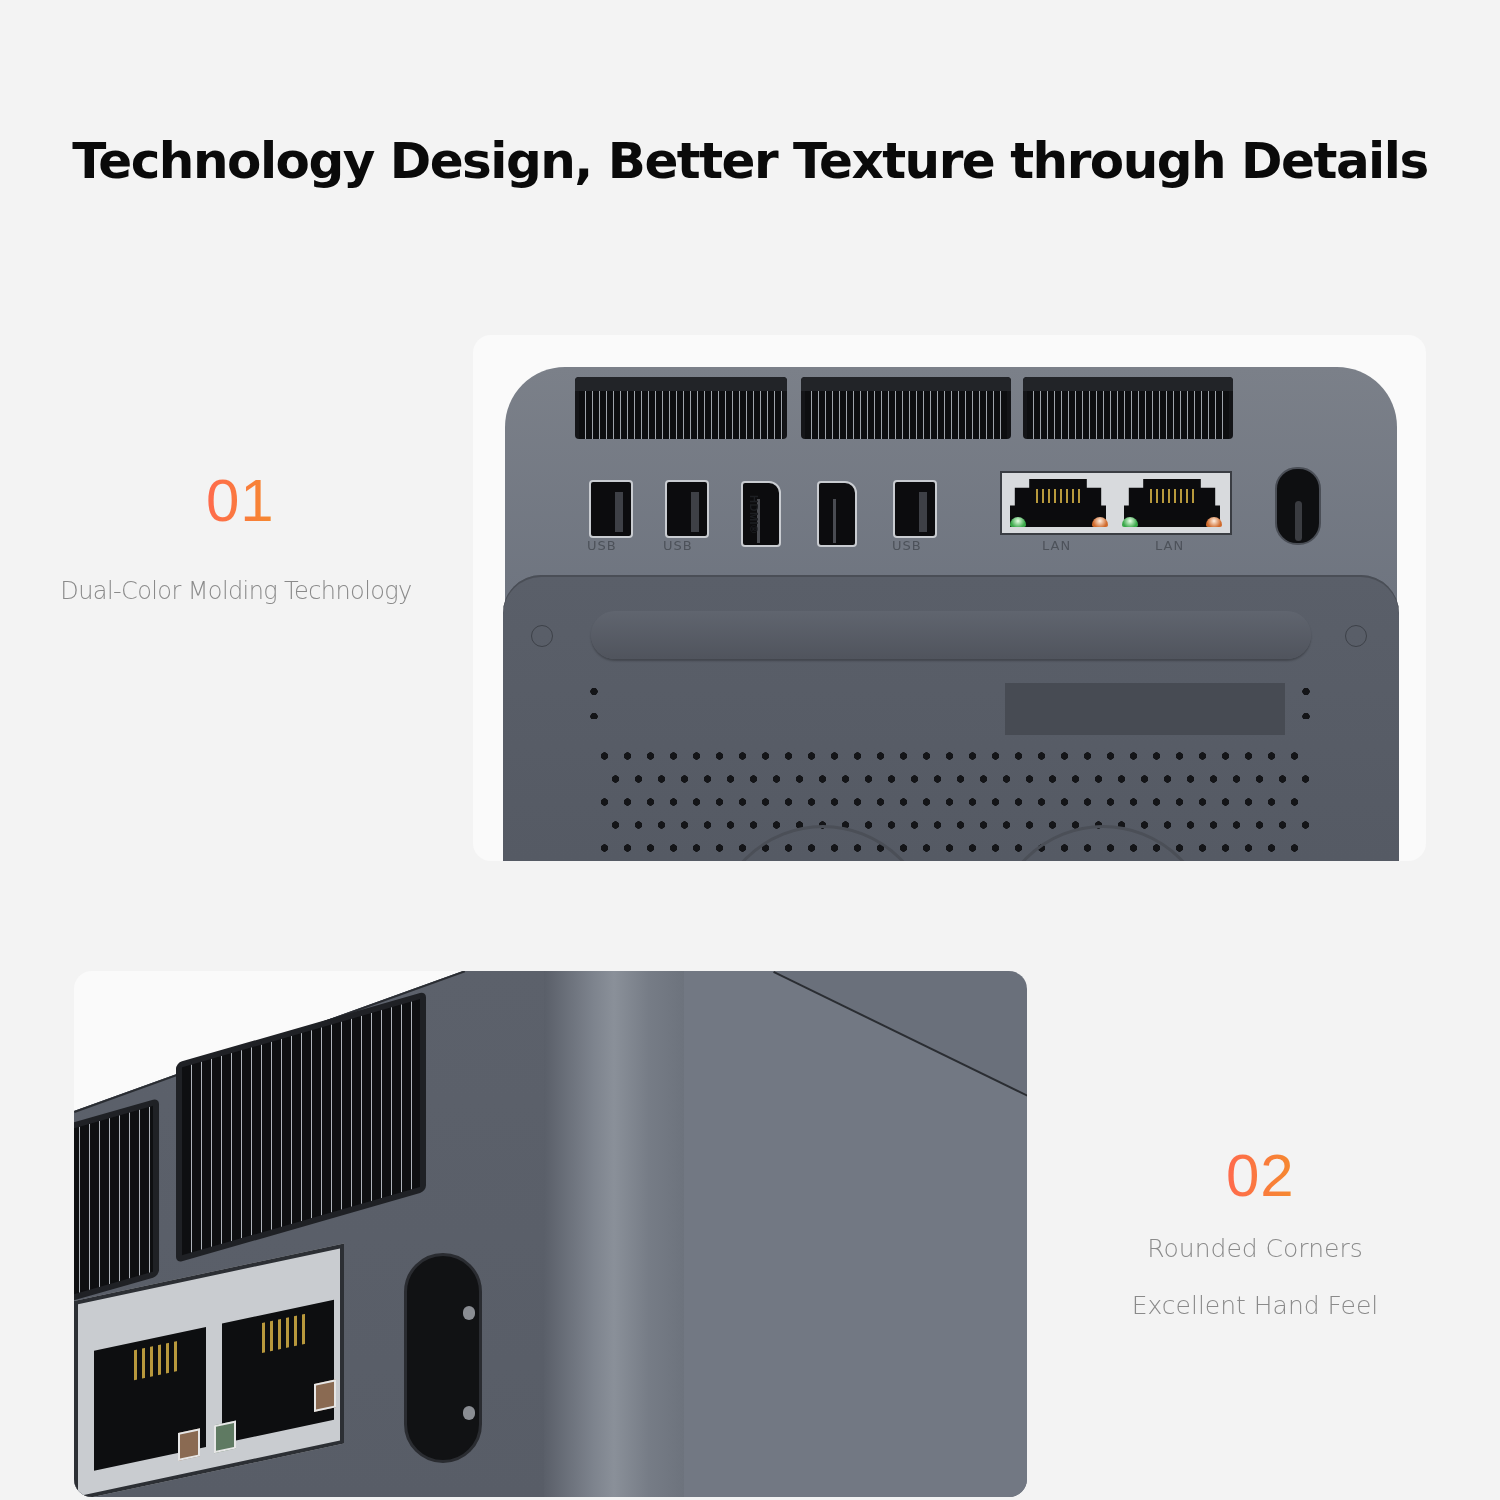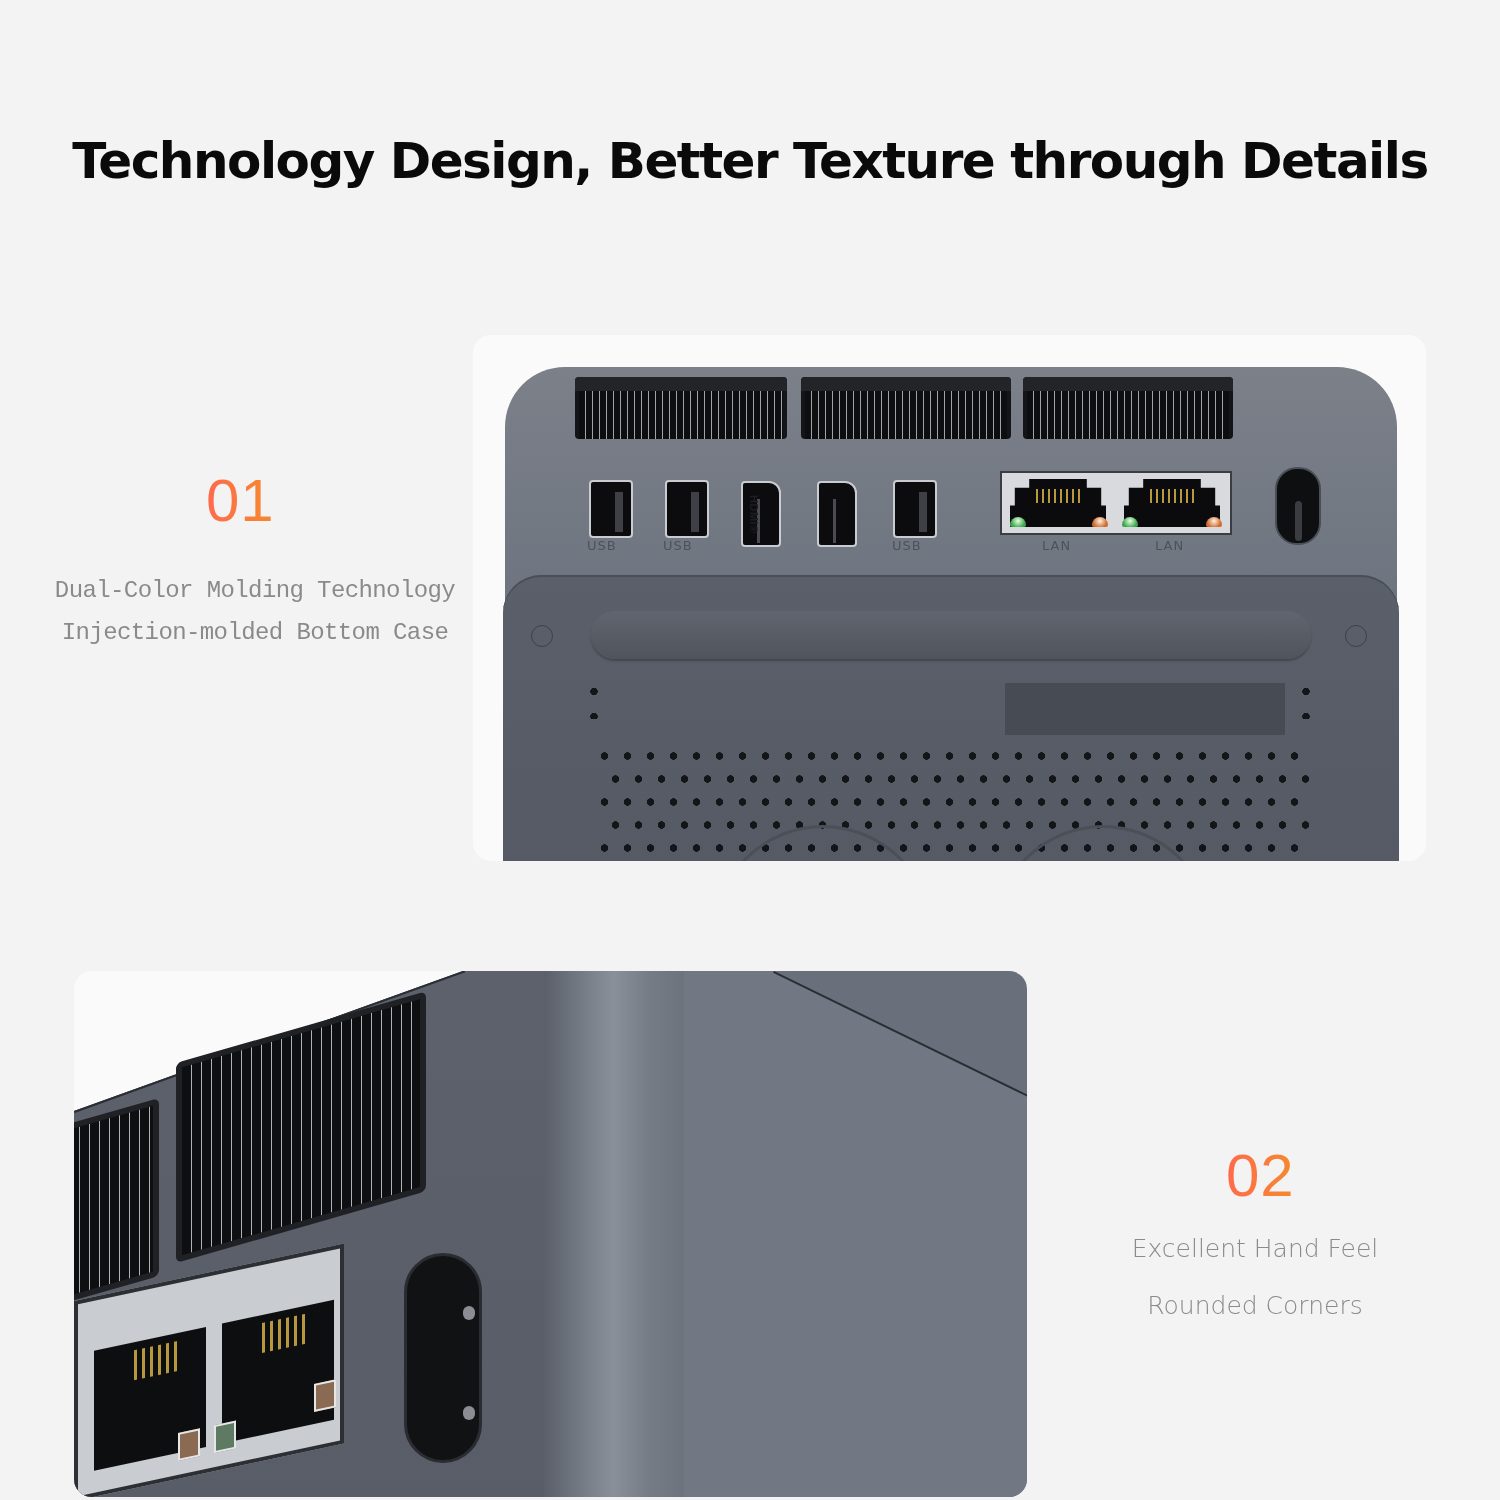--- a/index.html
+++ b/index.html
@@ -17,21 +17,21 @@
     font-weight: normal; letter-spacing: 1px;
     background: linear-gradient(90deg, #ff6a4d 0%, #f58a2e 100%);
     -webkit-background-clip: text; background-clip: text; color: transparent;
   }
   .feature-text {
     position: absolute; text-align: center; color: #8a8a8a;
     font-family: "DejaVu Sans", sans-serif; font-weight: 300;
   }
 
   .f1-num { left: 206px; top: 466px; }
-  .f1-text { left: 35px; width: 440px; top: 570px; font-size: 24px; line-height: 42px; letter-spacing: -0.6px; font-family: Liberation Mono, monospace; }
+  .f1-text { left: 16px; width: 440px; top: 570px; font-size: 24px; line-height: 42px; letter-spacing: -0.6px; }
 
   .f2-num { left: 1226px; top: 1124px; margin-top: 17px; }
   .f2-text { left: 1090px; width: 330px; top: 1220px; font-size: 25px; line-height: 57px; }
 
   
   .card1 {
     position: absolute; left: 473px; top: 335px; width: 953px; height: 526px;
     background: #fafafa; border-radius: 18px; overflow: hidden;
   }
   .device1 {
@@ -177,21 +177,20 @@
   .led2 { position: absolute; width: 22px; height: 28px; border: 2px solid #e6e6e6; }
 </style>
 </head>
 <body>
 
 <h1 class="headline">Technology Design, Better Texture through Details</h1>
 
 <div class="feature-num f1-num">01</div>
 <div class="feature-text f1-text">
   <div>Dual-Color Molding Technology</div>
-  <div>Injection-molded Bottom Case</div>
 </div>
 
 <div class="card1">
   <div class="device1">
     <div class="vent" style="left:70px;width:212px"></div>
     <div class="vent" style="left:296px;width:210px"></div>
     <div class="vent" style="left:518px;width:210px"></div>
 
     <div class="port-usb" style="left:84px"></div>
     <span class="port-label" style="left:82px">USB</span>
@@ -250,15 +249,15 @@
     <div class="rj2" style="left:16px"></div>
     <div class="rj2" style="left:144px"></div>
     <div class="led2" style="left:100px;top:150px;background:#8a6a52"></div>
     <div class="led2" style="left:136px;top:150px;background:#5f7a62"></div>
     <div class="led2" style="left:236px;top:130px;background:#8a6a52"></div>
   </div>
 </div>
 
 <div class="feature-num f2-num">02</div>
 <div class="feature-text f2-text">
+  <div>Rounded Corners</div>
   <div>Excellent Hand Feel</div>
-  <div>Rounded Corners</div>
 </div>
 
 </body></html>

